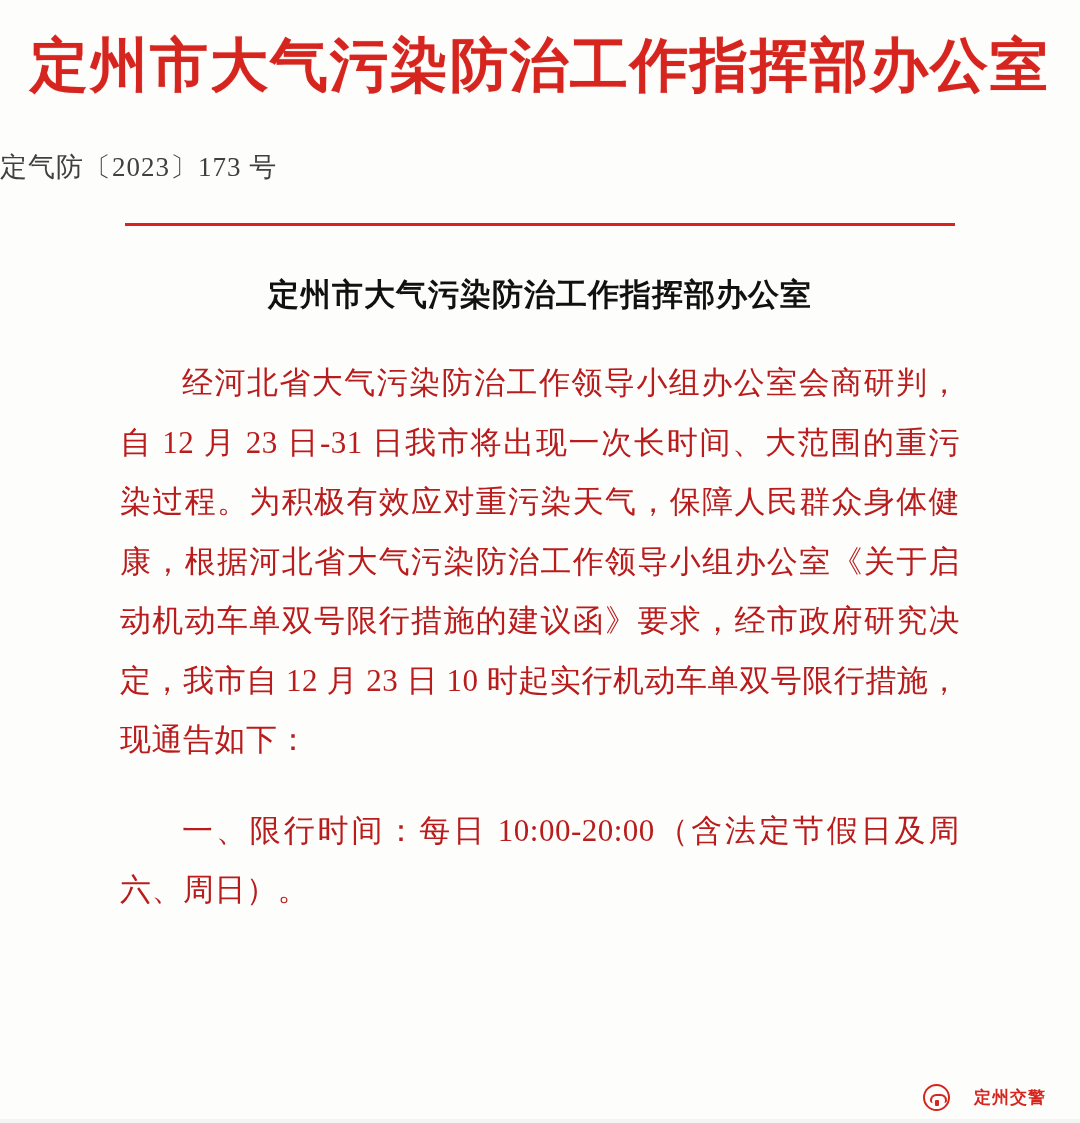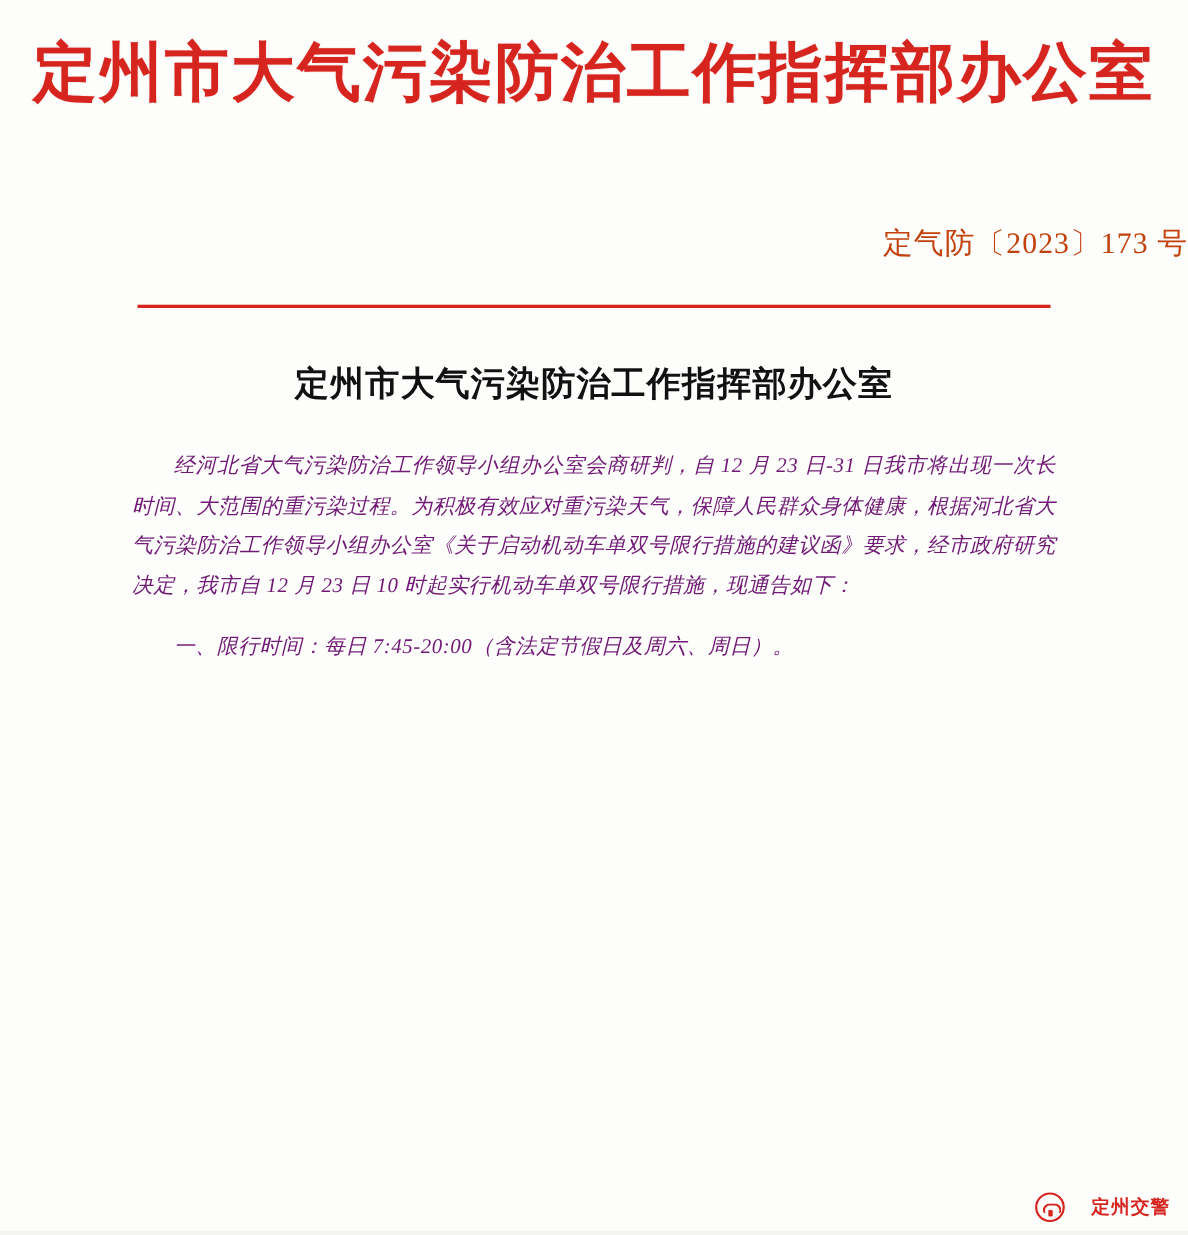--- a/index.html
+++ b/index.html
@@ -33,24 +33,24 @@
     font-size: 58px;
     letter-spacing: 2px;
     line-height: 1.1;
     white-space: nowrap;
     font-family: "Liberation Serif", "DejaVu Serif", serif;
     text-shadow: 0 0 1px rgba(214,37,31,0.5);
   }
 
   
   .doc-number {
-    text-align: right;
+    text-align: left;
     font-size: 27px;
-    color: #c2410c;
-    margin-top: 105px;
+    color: #404040;
+    margin-top: 51px;
     letter-spacing: 1px;
   }
 
   
   .red-rule {
     margin: 38px auto 0 auto;
     width: 830px;
     height: 3px;
     background: #d6251f;
   }
@@ -65,39 +65,38 @@
     color: #111;
     letter-spacing: 1px;
   }
 
   
   .body-wrap {
     margin: 30px auto 0 auto;
     width: 840px;
   }
   .para {
-    font-size: 19px;
+    font-size: 31px;
     line-height: 1.92;
     text-align: justify;
     text-justify: inter-ideograph;
-    color: #701a75;
+    color: #b91c1c;
     letter-spacing: 0.5px;
-    font-style: italic;
   }
   .para + .para {
     margin-top: 2px;
   }
   .indent {
     text-indent: 2em;
   }
 
   
   .account-badge {
     position: absolute;
-    right: 16px;
+    right: 34px;
     bottom: 12px;
     display: flex;
     align-items: center;
     gap: 24px;
   }
   .badge-logo {
     width: 27px;
     height: 27px;
     border-radius: 50%;
     border: 2px solid #d6251f;
@@ -154,21 +153,21 @@
   <div class="doc-number">定气防〔2023〕173 号</div>
 
   <div class="red-rule"></div>
 
   <div class="doc-title">
     <div>定州市大气污染防治工作指挥部办公室</div>
   </div>
 
   <div class="body-wrap">
     <p class="para indent">经河北省大气污染防治工作领导小组办公室会商研判，自 12 月 23 日-31 日我市将出现一次长时间、大范围的重污染过程。为积极有效应对重污染天气，保障人民群众身体健康，根据河北省大气污染防治工作领导小组办公室《关于启动机动车单双号限行措施的建议函》要求，经市政府研究决定，我市自 12 月 23 日 10 时起实行机动车单双号限行措施，现通告如下：</p>
-    <p class="para indent">一、限行时间：每日 7:45-20:00（含法定节假日及周六、周日）。</p>
+    <p class="para indent">一、限行时间：每日 10:00-20:00（含法定节假日及周六、周日）。</p>
   </div>
 
   <div class="account-badge">
     <span class="badge-logo"></span>
     <span class="badge-text">定州交警</span>
   </div>
 
   <div class="scan-edge"></div>
 </div>
 

